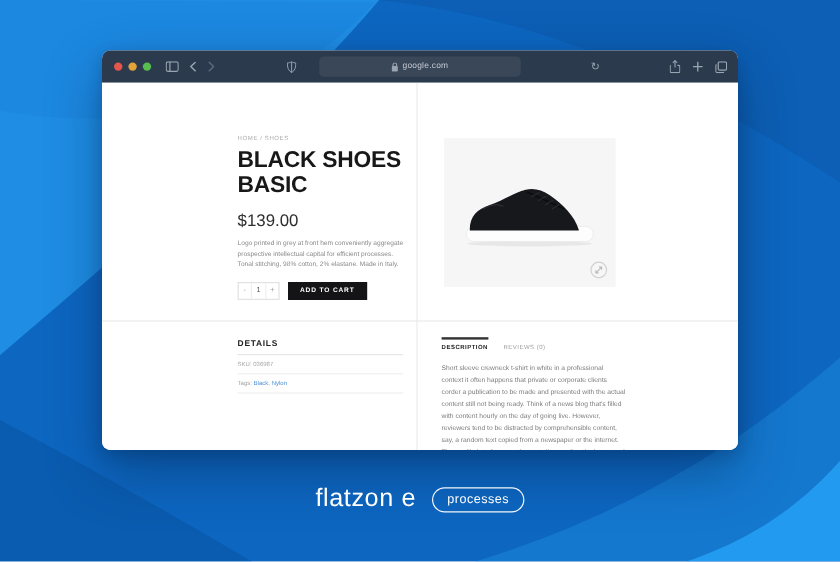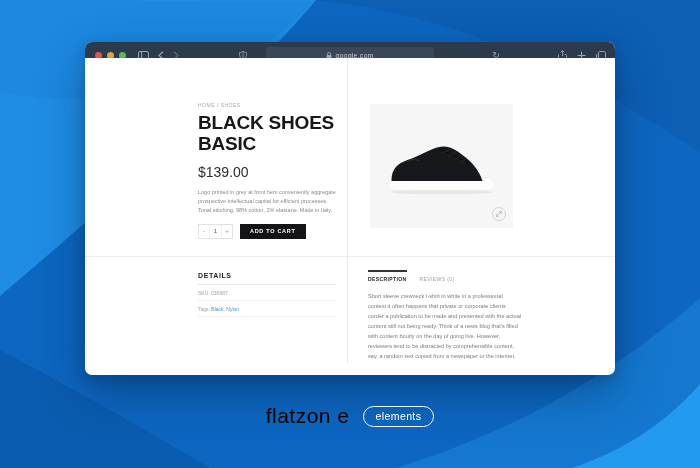--- a/index.html
+++ b/index.html
@@ -24,21 +24,21 @@
   .dim { opacity:.45; }
   .shield-ic { margin-left:60px; }
   .urlfield { position:absolute; left:50%; top:5px; transform:translateX(-50%);
     width:168px; height:17px; border-radius:4px; background:rgba(255,255,255,.07);
     display:flex; align-items:center; justify-content:center; gap:3px;
     color:#c3cad2; font-size:7px; letter-spacing:.2px; }
   .reload { position:absolute; right:-66px; top:4px; color:#9aa5b1; font-size:9px; line-height:9px; }
   .right-icons { position:absolute; right:9px; top:0; height:27px; display:flex; align-items:center; gap:10px; }
 
   
-  .page { position:absolute; left:0; top:16px; width:530px; height:306px;
+  .page { position:absolute; left:0; top:27px; width:530px; height:306px;
     background:#fff; border-radius:0 0 7px 7px; overflow:hidden; }
   .v-div { position:absolute; left:262px; top:0; width:1px; height:306px; background:#ececec; }
   .h-div { position:absolute; left:0; top:198px; width:530px; height:1px; background:#ececec; }
 
   .col-tl { position:absolute; left:113px; top:44px; width:138px; }
   .crumb { font-size:5px; letter-spacing:.5px; color:#a9a9a9; }
   .ptitle { margin-top:4px; font-size:19px; line-height:1.12; font-weight:bold;
     letter-spacing:-.2px; color:#181818; }
   .price { margin-top:9px; font-size:14px; font-weight:500; color:#2e2e2e; }
   .summary { margin-top:8px; font-size:5.5px; line-height:1.7; color:#8a8a8a; }
@@ -66,21 +66,21 @@
   .col-br { position:absolute; left:283px; top:212px; width:154px; }
   .tabs { display:flex; gap:13px; }
   .tab { font-size:5px; letter-spacing:.4px; padding-top:4px; border-top:2px solid transparent; }
   .tab.active { color:#1d1d1d; font-weight:bold; border-top-color:#333; }
   .tab.idle { color:#9d9d9d; }
   .desc { margin-top:9px; font-size:5.6px; line-height:1.8; color:#7d7d7d; }
 
   
   .footer { position:absolute; left:0; top:404px; width:700px; display:flex;
     align-items:center; justify-content:center; gap:13px; }
-  .brand { color:#000000; font-size:21px; font-weight:500; letter-spacing:.5px; }
+  .brand { color:#ffffff; font-size:21px; font-weight:500; letter-spacing:.5px; }
   .badge { color:#fff; font-size:10.5px; letter-spacing:.4px;
     border:1.3px solid rgba(255,255,255,.95); border-radius:11px; padding:3px 12px 4px; }
 </style>
 </head>
 <body>
 
 <div class="stage">
 
   <svg class="bg" viewBox="0 0 700 468" preserveAspectRatio="none">
     <rect width="700" height="468" fill="#0d66c0"></rect>
@@ -211,16 +211,16 @@
           <span class="tab active">DESCRIPTION</span>
           <span class="tab idle">REVIEWS (0)</span>
         </div>
         <div class="desc">Short sleeve crewneck t-shirt in white in a professional context it often happens that private or corporate clients corder a publication to be made and presented with the actual content still not being ready. Think of a news blog that's filled with content hourly on the day of going live. However, reviewers tend to be distracted by comprehensible content, say, a random text copied from a newspaper or the internet. The are likely to focus on the text, disregarding the layout and its elements.</div>
       </div>
     </div>
   </div>
 
   <div class="footer">
     <span class="brand">flatzon e</span>
-    <span class="badge">elements</span>
+    <span class="badge">processes</span>
   </div>
 
 </div>
 
 </body></html>

